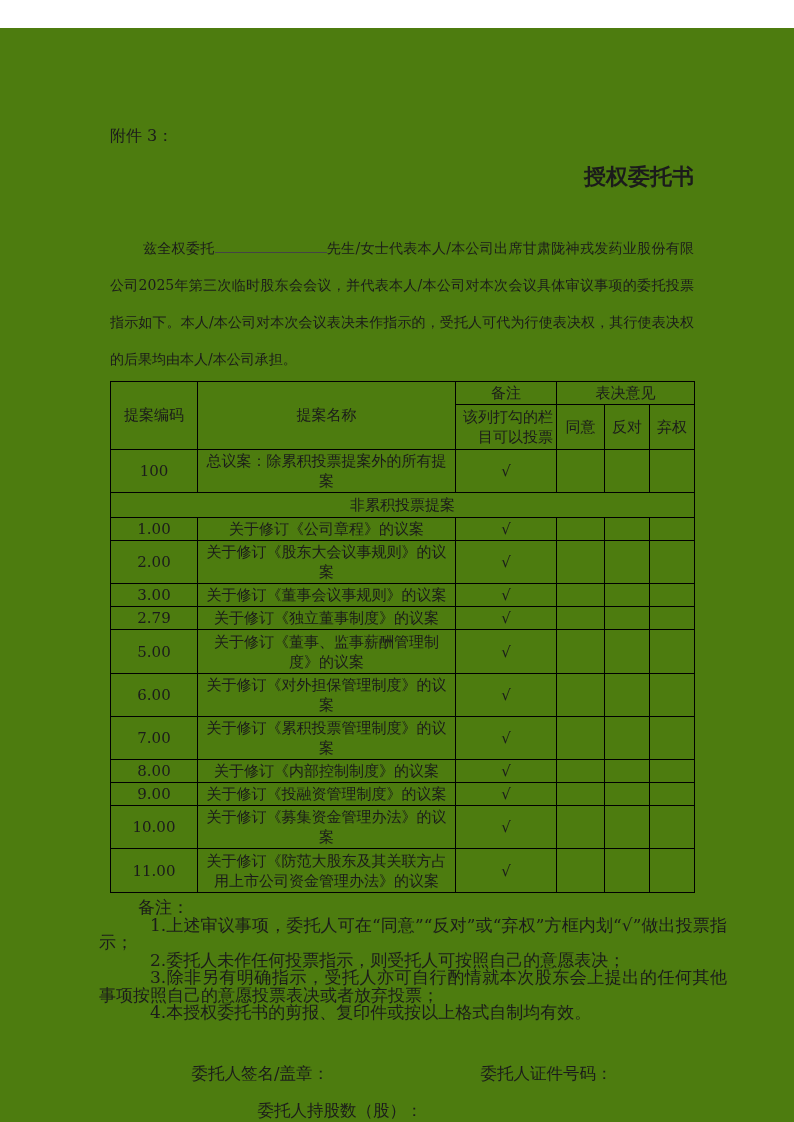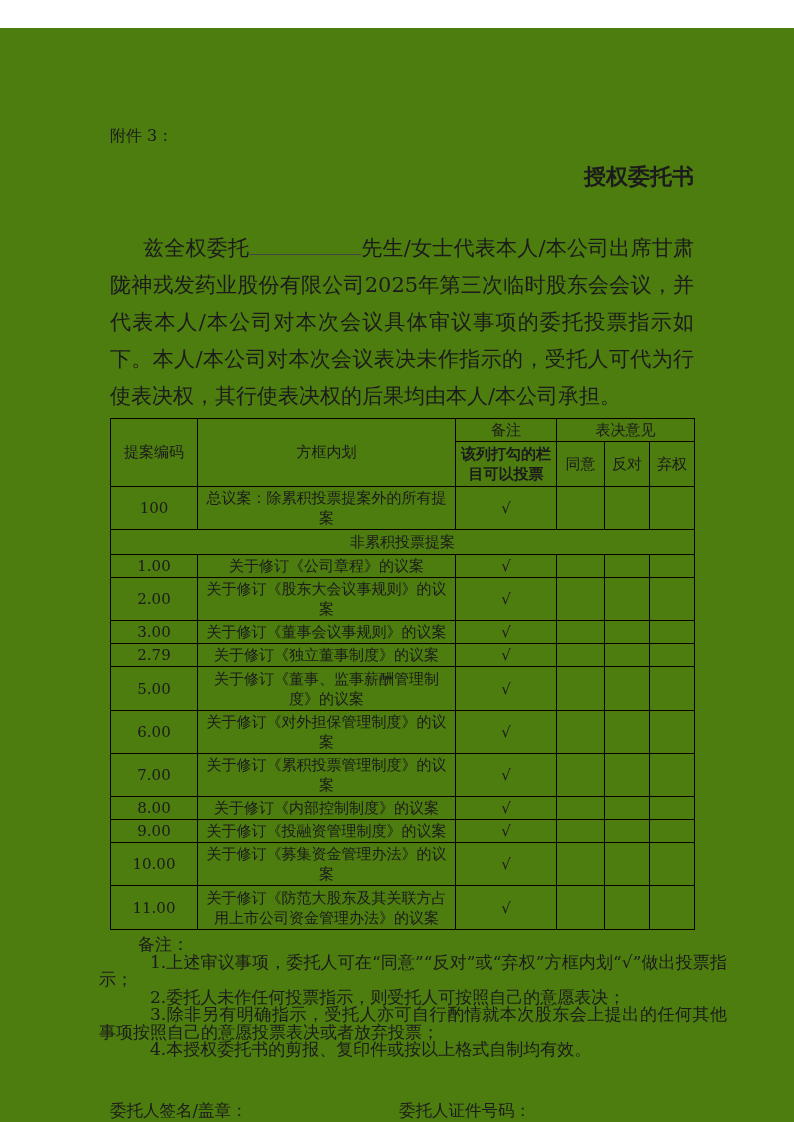--- a/index.html
+++ b/index.html
@@ -21,21 +21,21 @@
   }
   .title {
     margin: 16px 0 0 0;
     text-align: right;
     font-size: 22px;
     font-weight: bold;
     line-height: 28px;
   }
   .intro {
     margin: 40px 0 0 0;
-    font-size: 21px;
+    font-size: 14px;
     line-height: 37px;
     text-align: justify;
     text-indent: 33px;
   }
   .blank-line {
     display: inline-block;
     width: 112px;
     height: 1.1em;
     border-bottom: 1.5px solid #444;
     vertical-align: baseline;
@@ -48,42 +48,42 @@
   }
   .vote-table th, .vote-table td {
     border: 1px solid #000;
     font-size: 15px;
     text-align: center;
     vertical-align: middle;
     padding: 1px 3px;
     overflow: hidden;
   }
   .vote-table thead th { font-weight: normal; }
-  .vote-table .remark-sub { line-height: 20px; font-weight: bold; }
+  .vote-table .remark-sub { line-height: 20px; font-weight: normal; text-align: right; }
   .hdr-r1 { height: 23px; }
   .hdr-r2 { height: 45px; }
   .row-single { height: 23px; }
   .row-double { height: 44px; }
   .row-sep { height: 25px; }
   .name-cell { text-align: left; padding-left: 9px; line-height: 20px; }
   .notes {
     margin: 6px 0 0 -11px;
     width: 628px;
     font-size: 17px;
     line-height: 17.5px;
     text-align: justify;
   }
   .notes-label { text-indent: 39px; }
   .note-item  { text-indent: 51px; }
   .signature {
     margin-top: 33px;
     font-size: 16.5px;
     line-height: 37.5px;
   }
-  .sig-row { display: flex; }
+  .sig-row { display: flex; justify-content: center; }
   .sig-left { display: inline-block; width: 289px; white-space: pre-wrap; }
   .sig-right { display: inline-block; white-space: pre-wrap; }
 </style>
 </head>
 <body>
 
 <div class="page">
 
   <div class="attachment">附件 3：</div>
 
@@ -96,21 +96,21 @@
       <col style="width:87px">
       <col style="width:258px">
       <col style="width:101px">
       <col style="width:48px">
       <col style="width:45px">
       <col style="width:45px">
     </colgroup>
     <thead>
       <tr class="hdr-r1">
         <th rowspan="2">提案编码</th>
-        <th rowspan="2">方框内划</th>
+        <th rowspan="2">提案名称</th>
         <th>备注</th>
         <th colspan="3">表决意见</th>
       </tr>
       <tr class="hdr-r2">
         <th class="remark-sub">该列打勾的栏目可以投票</th>
         <th>同意</th>
         <th>反对</th>
         <th>弃权</th>
       </tr>
     </thead>

